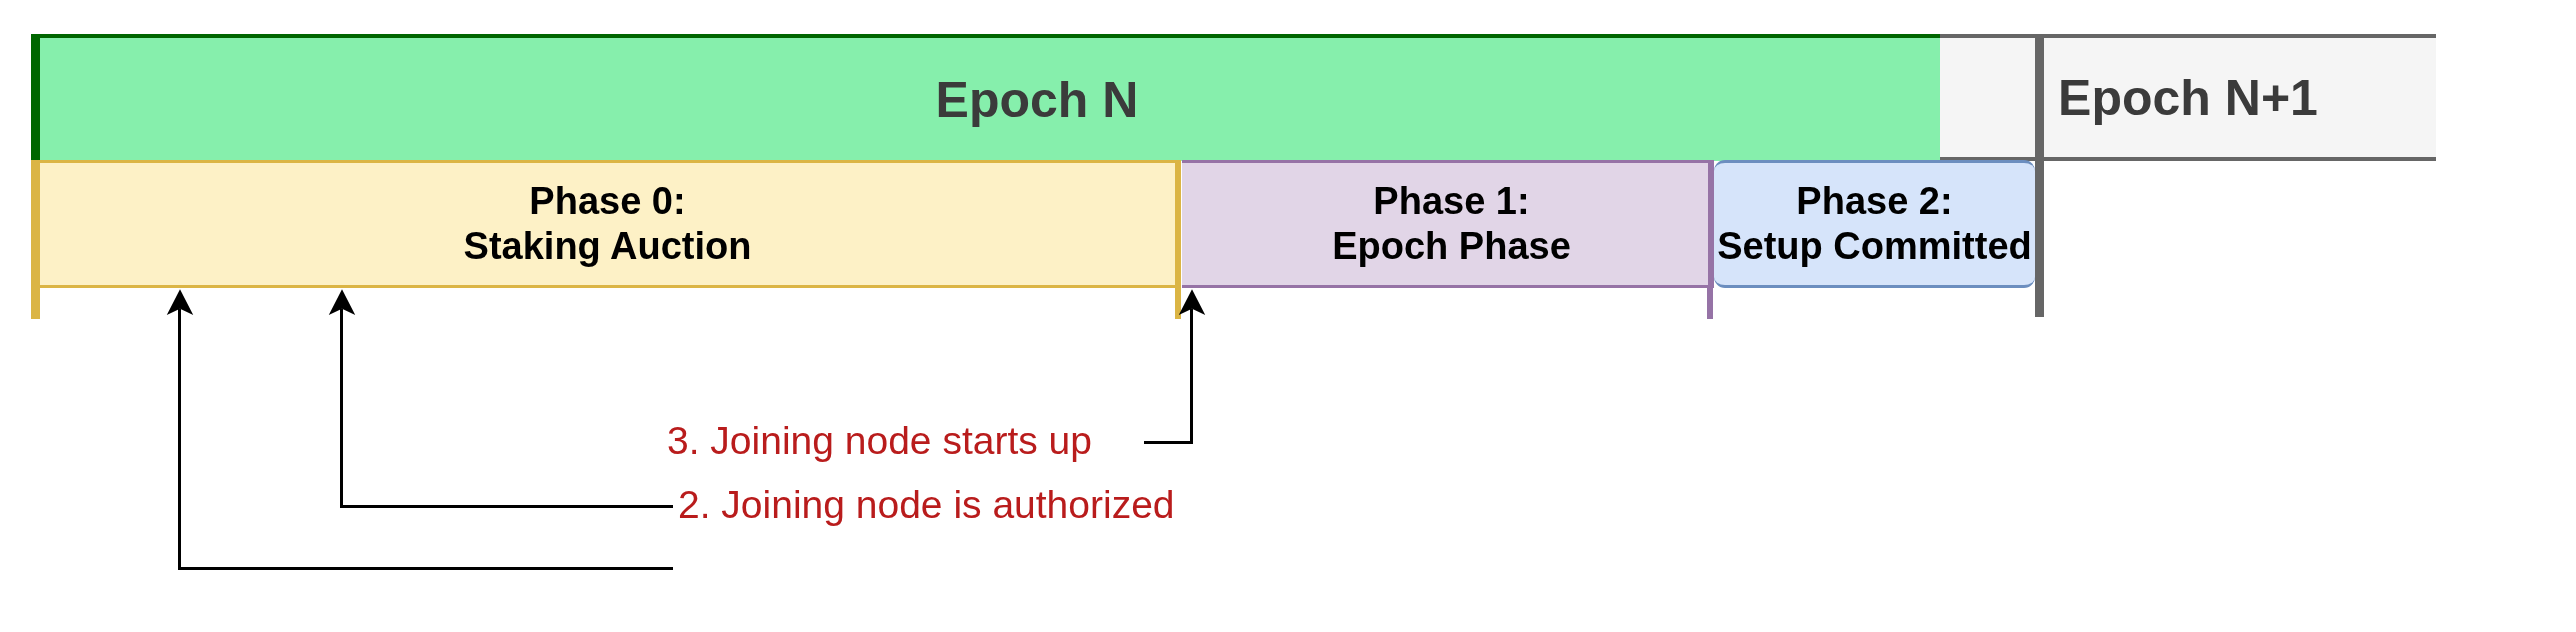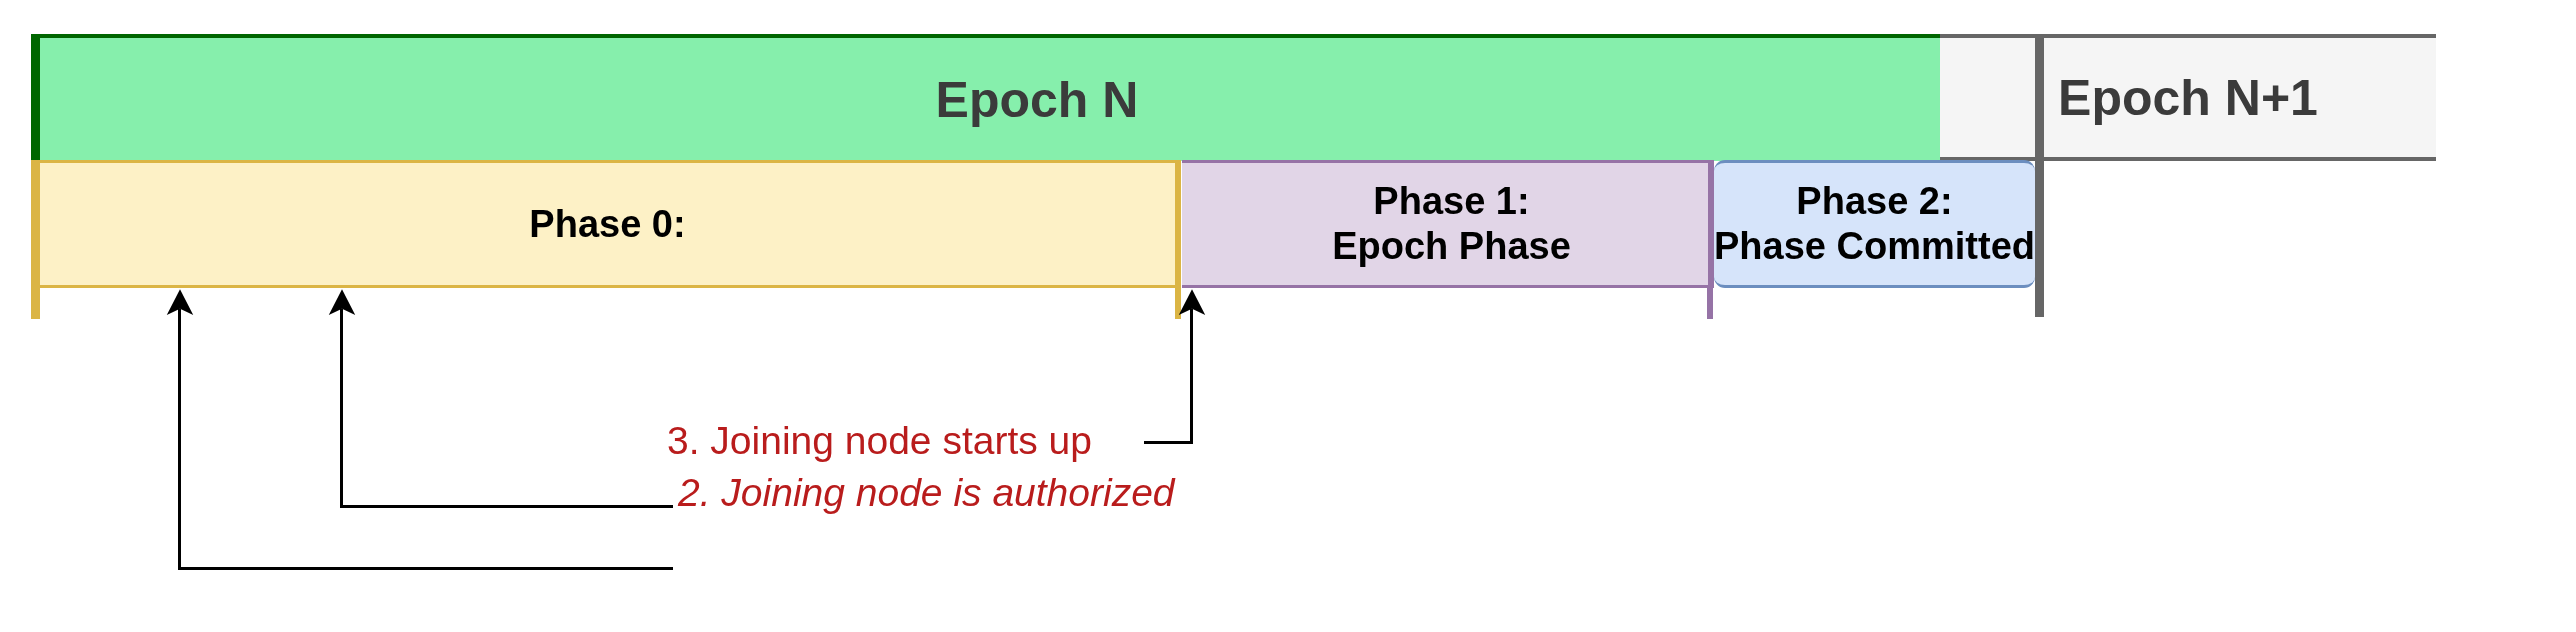--- a/index.html
+++ b/index.html
@@ -93,50 +93,51 @@
   .arrow-head { width: 28px; height: 27px; }
 
   
   .note {
     font-size: 39px;
     line-height: 45px;
     color: #b91c1c;
     white-space: nowrap;
   }
   #note-3 { left: 667px; top: 418px; }
-  #note-2 { left: 678px; top: 470px; font-style: italic; }
+  #note-2 { left: 678px; top: 482px; }
   #note-1 { left: 678px; top: 543px; }
 </style>
 </head>
 <body>
 
 <div id="canvas">
 
   <div class="abs epoch-bar" id="epoch-n">
     <span>Epoch N</span>
   </div>
 
   <div class="abs epoch-bar" id="epoch-n1">
     <span>Epoch N+1</span>
   </div>
 
   <div class="abs" id="divider"></div>
 
   <div class="abs phase-bar" id="phase-0">
     <span>Phase 0:</span>
+    <span>Staking Auction</span>
   </div>
 
   <div class="abs phase-bar" id="phase-1">
     <span>Phase 1:</span>
     <span>Epoch Phase</span>
   </div>
 
   <div class="abs phase-bar" id="phase-2">
     <span>Phase 2:</span>
-    <span>Phase Committed</span>
+    <span>Setup Committed</span>
   </div>
 
   <div class="abs tail" id="tail-yellow-left"></div>
   <div class="abs tail" id="tail-yellow-right"></div>
   <div class="abs tail" id="tail-purple-right"></div>
 
   <svg class="abs arrow-head" style="left:166px; top:289px;" viewBox="0 0 36 34">
     <polygon points="18,0 35,33 18,25 1,33" fill="#000000"></polygon>
   </svg>
   <div class="abs arrow-line" style="left:178px; top:309px; width:3.1px; height:261px;"></div>

